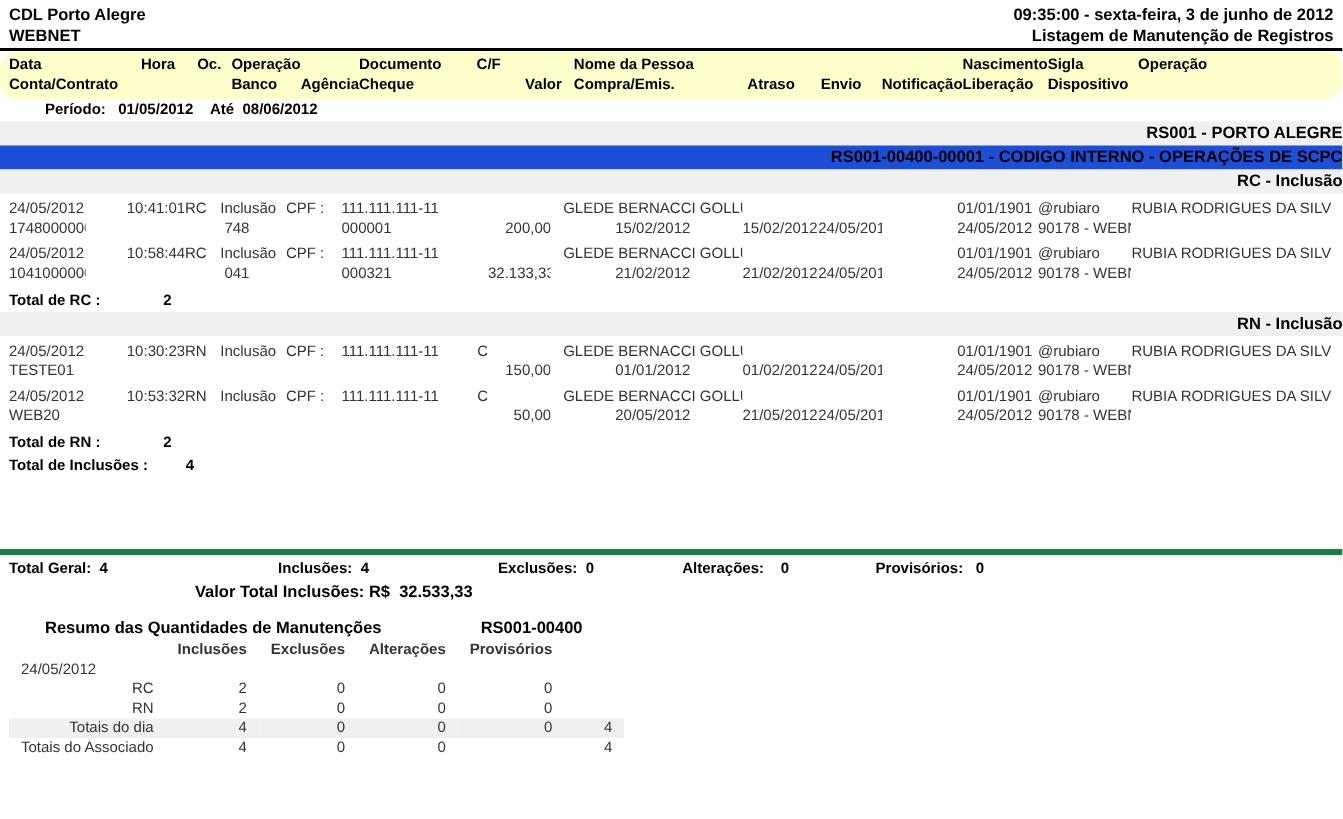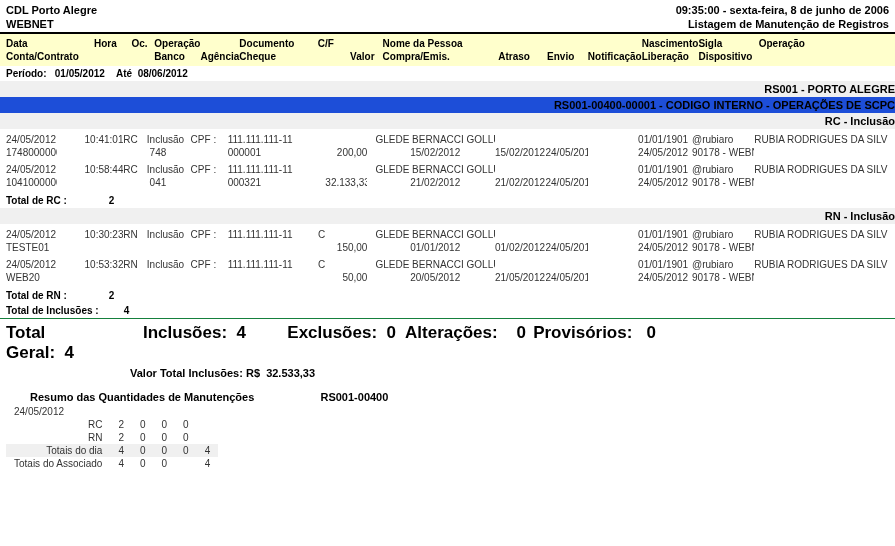--- a/index.html
+++ b/index.html
@@ -22,39 +22,41 @@
   }
   .topbar .left, .topbar .right { line-height: 14px; }
   .topbar .right { text-align: right; }
   .colhead {
     background: #ffffcc;
     display: flex;
     font-weight: bold;
     font-size: 10px;
     padding: 3px 6px;
     line-height: 13px;
+    border-radius: 12px;
   }
   .c-data { width: 60px; }
   .c-hora { width: 46px; margin-left: 28px; }
   .c-oc   { width: 28px; }
   .c-oper { width: 52px; }
   .c-agen { width: 44px; }
   .c-doc  { width: 86px; }
   .c-cpf  { width: 30px; text-align:right }
   .c-valor{ width: 50px; text-align:right; }
   .c-nome { width: 150px; padding-left:8px }
   .c-atr  { width: 60px; }
   .c-env  { width: 50px; }
   .c-not  { width: 60px; }
   .c-nas  { width: 64px; }
   .c-sig  { width: 74px; }
   .c-usr  { width: 160px; }
   .periodo {
     padding: 2px 6px;
     font-size: 10px;
+    margin-left: 24px;
   }
   .periodo span { font-weight: bold; }
   .band {
     background: #f0f0f0;
     text-align: right;
     font-weight: bold;
     font-size: 11px;
     padding: 2px 0;
   }
   .band.white { background: #1d4ed8; }
@@ -62,21 +64,21 @@
     display: flex;
     padding: 0 6px;
     line-height: 13px;
     font-size: 10px;
     color: #333;
   }
   .row > div { overflow: hidden; white-space: nowrap; }
   .sep { height: 4px; }
   .subline { color: #333; }
   .total-line { font-weight: bold; padding: 2px 6px; }
-  .tot-geral { display:flex; font-weight:bold; padding:4px 6px; font-size:17px; border-top:1px solid #15803d;}
+  .tot-geral { display:flex; font-weight:bold; padding:4px 6px; font-size:10px; border-top:4px solid #15803d;margin-top:48px;}
   .tg { width: 110px }
   .tg2 { width: 130px }
   .tg3 { width: 150px }
   .tg4 { width: 130px }
   .tg5 { width: 130px }
   .resumo-title { font-weight:bold; padding:10px 6px 2px 30px; font-size:11px; }
   table.resumo { border-collapse: collapse; margin-left: 6px; font-size:10px; color:#333 }
   table.resumo td, table.resumo th { padding: 1px 8px; text-align:right; }
   table.resumo th { font-weight:bold; text-align:center;}
   table.resumo .lbl { text-align:left; min-width:92px }
@@ -85,21 +87,21 @@
 </style>
 </head>
 <body>
 
 <div class="topbar">
   <div class="left">
     <div>CDL Porto Alegre</div>
     <div>WEBNET</div>
   </div>
   <div class="right">
-    <div>09:35:00 - sexta-feira, 8 de junho de 2006</div>
+    <div>09:35:00 - sexta-feira, 3 de junho de 2012</div>
     <div>Listagem de Manutenção de Registros</div>
   </div>
 </div>
 
 <div class="colhead">
   <div class="c-data">
     <span>Data</span><br>
     <span>Conta/Contrato</span>
   </div>
   <div class="c-hora"><span>Hora</span></div>
@@ -329,20 +331,28 @@
   <span>Valor Total Inclusões: R$</span>&nbsp;&nbsp;<span>32.533,33</span>
 </div>
 
 <div class="resumo-title">
   <span>Resumo das Quantidades de Manutenções</span>
   <span style="display:inline-block;width:60px"></span>
   <span>RS001-00400</span>
 </div>
 <table class="resumo">
   <tbody>
+      <tr>
+    <th class="lbl"></th>
+    <th>Inclusões</th>
+    <th>Exclusões</th>
+    <th>Alterações</th>
+    <th>Provisórios</th>
+    <th style="min-width:40px"></th>
+  </tr>
   <tr>
         <td class="lbl" style="text-align:left">24/05/2012</td>
         <td></td>
         <td></td>
         <td></td>
         <td></td>
         <td></td>
       </tr>
   </tbody>
     <tbody id="resumo-body">

